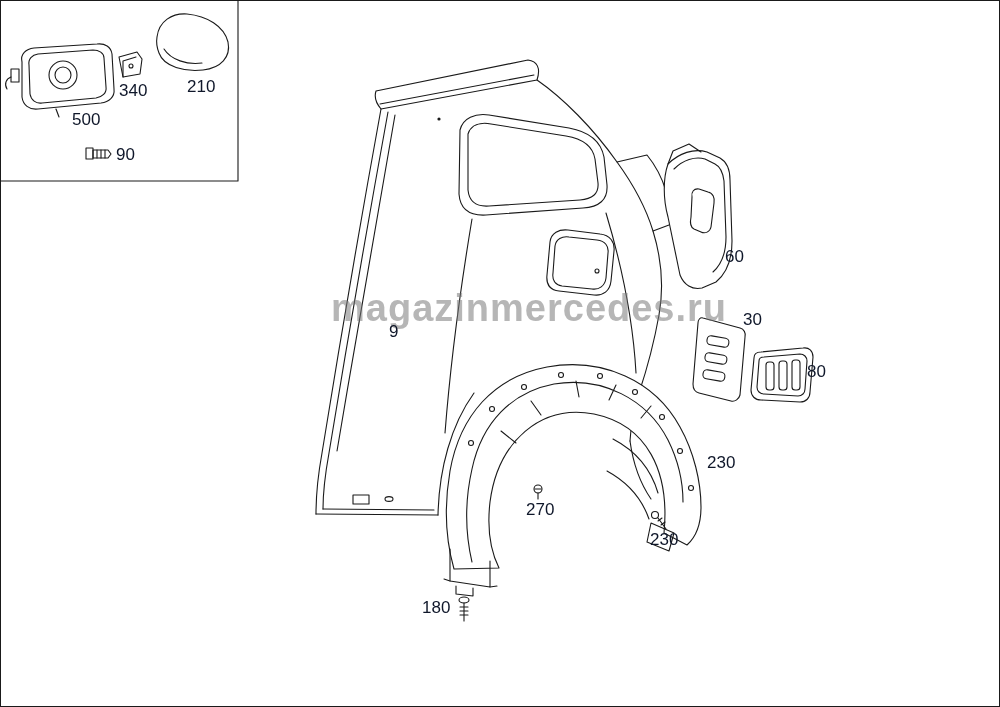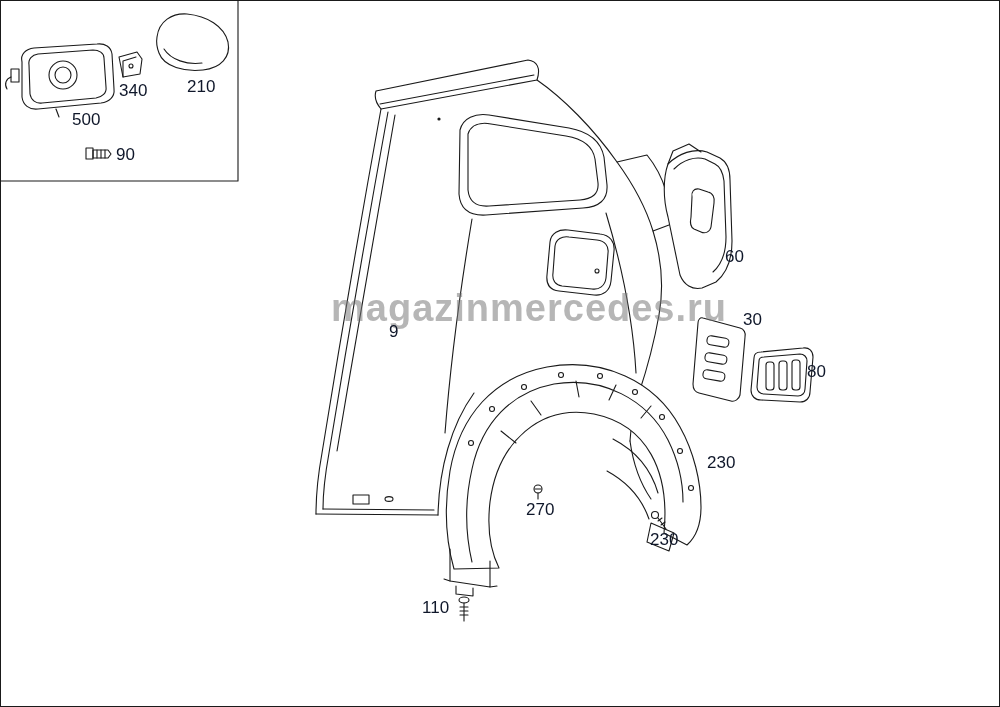--- a/index.html
+++ b/index.html
@@ -163,15 +163,15 @@
   <span class="part-label" style="left:118px;top:80px">340</span>
   <span class="part-label" style="left:186px;top:76px">210</span>
   <span class="part-label" style="left:115px;top:144px">90</span>
   <span class="part-label" style="left:388px;top:321px">9</span>
   <span class="part-label" style="left:724px;top:246px">60</span>
   <span class="part-label" style="left:742px;top:309px">30</span>
   <span class="part-label" style="left:806px;top:361px">80</span>
   <span class="part-label" style="left:706px;top:452px">230</span>
   <span class="part-label" style="left:525px;top:499px">270</span>
   <span class="part-label" style="left:649px;top:529px">230</span>
-  <span class="part-label" style="left:421px;top:597px">110</span>
+  <span class="part-label" style="left:421px;top:597px">180</span>
 
 </div>
 
 </body></html>

